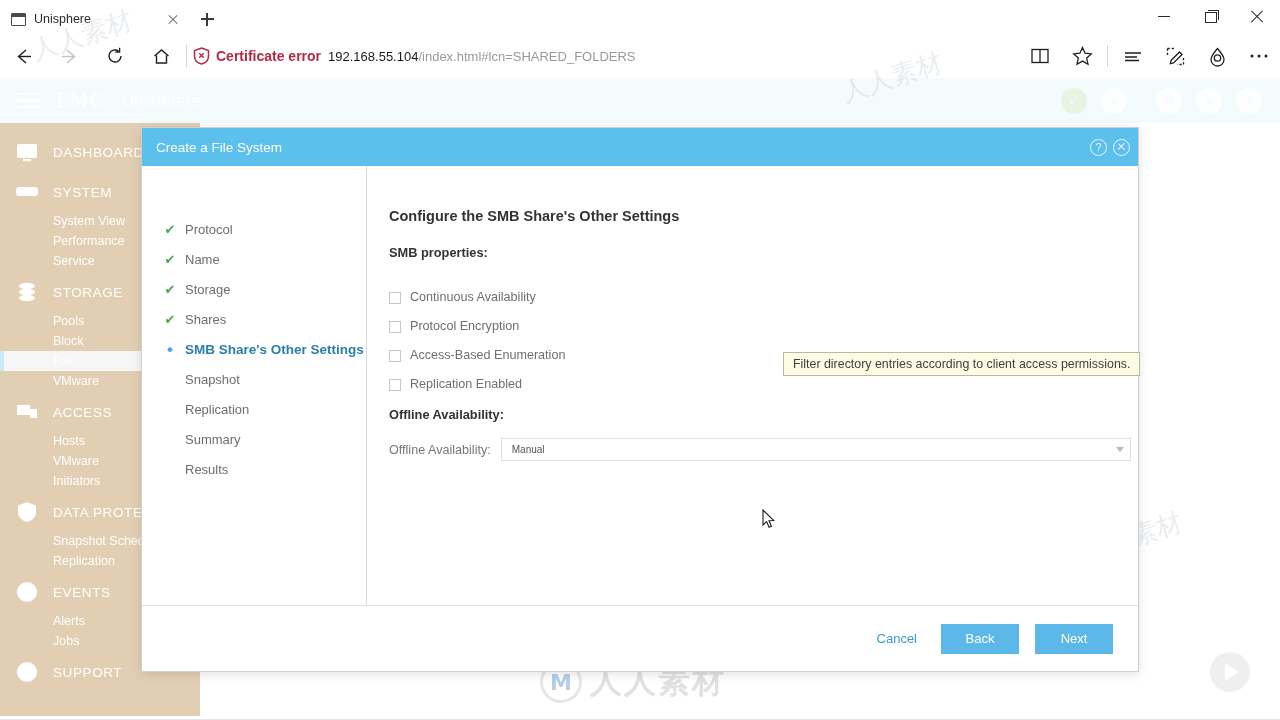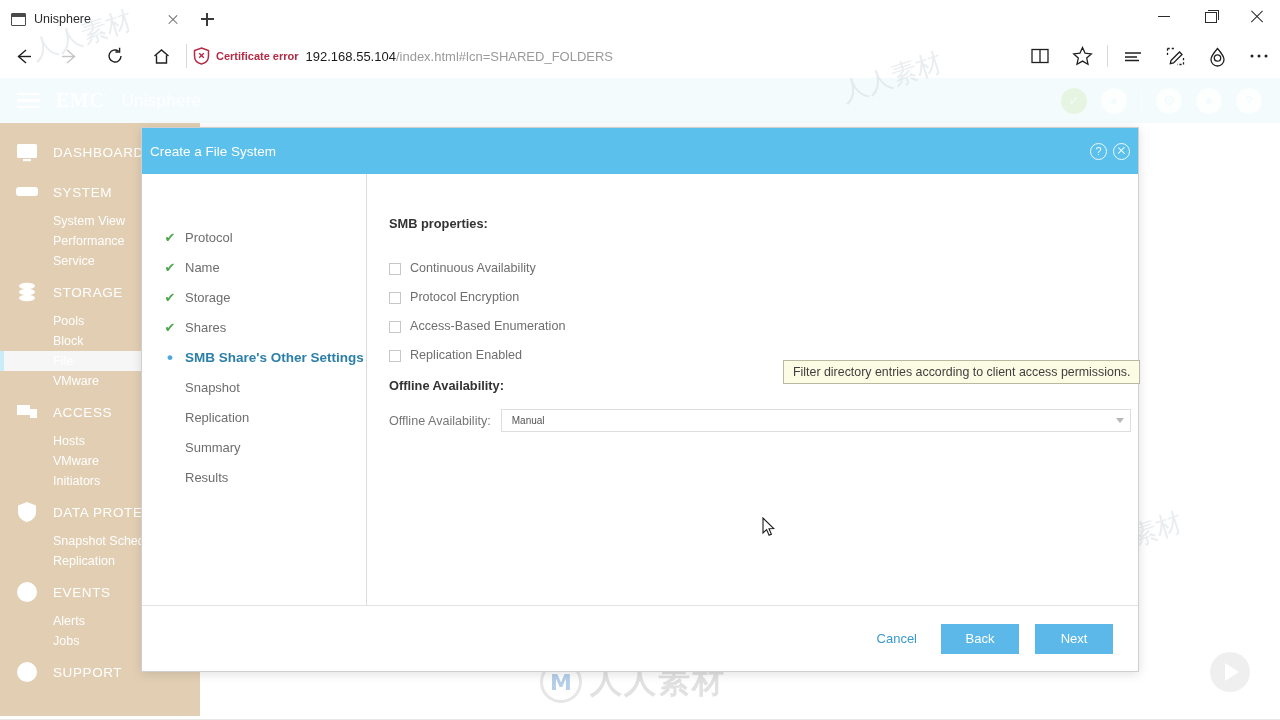--- a/index.html
+++ b/index.html
@@ -102,21 +102,21 @@
   .addr-sep {
     width: 1px; height: 24px; background: #d8d8d8; margin: 0 6px 0 2px;
   }
   .addressbar {
     flex: 1; height: 44px;
     display: flex; align-items: center; gap: 7px;
     font-size: 13px; padding-right: 12px;
   }
   .cert-error {
     display: flex; align-items: center; gap: 6px;
-    color: #b32b45; font-size: 11px; font-weight: bold;
+    color: #b32b45; font-size: 14px; font-weight: bold;
     white-space: nowrap;
   }
   .shield { width: 17px; height: 18px; flex: none; }
   .url { color: #1a1a1a; font-size: 13px; white-space: nowrap; }
   .url .dim { color: #9a9a9a; }
 
   .toolbar-right { display: flex; align-items: center; height: 44px; }
   .tbtn {
     width: 42px; height: 44px;
     display: flex; align-items: center; justify-content: center;
@@ -200,24 +200,24 @@
   .dialog {
     position: absolute;
     left: 141px; top: 127px; width: 998px; height: 545px;
     background: #ffffff;
     border: 1px solid #cfcfcf;
     box-shadow: 0 2px 10px rgba(0,0,0,.12);
     display: flex; flex-direction: column;
     z-index: 40;
   }
   .dlg-title {
-    height: 46px; flex: none;
+    height: 38px; flex: none;
     background: #5bc0eb;
     display: flex; align-items: center;
-    padding: 0 8px 0 8px;
+    padding: 0 8px 0 14px;
     color: #ffffff; font-size: 13.5px;
   }
   .dlg-title-text { flex: 1; }
   .dlg-tbtn {
     width: 17px; height: 17px; border-radius: 50%;
     border: 1.3px solid #ffffff; color: #ffffff;
     display: flex; align-items: center; justify-content: center;
     font-size: 11px; margin-left: 6px; opacity: .9;
     position: relative;
   }
@@ -633,20 +633,21 @@
           <span class="step-mark"></span>
           <span>Summary</span>
         </div>
         <div class="step">
           <span class="step-mark"></span>
           <span>Results</span>
         </div>
       </div>
 
       <div class="panel">
+        <div class="panel-title">Configure the SMB Share's Other Settings</div>
         <div class="section-label">SMB properties:</div>
 
         <div class="cb-row">
           <span class="cbox"></span>
           <span>Continuous Availability</span>
         </div>
         <div class="cb-row">
           <span class="cbox"></span>
           <span>Protocol Encryption</span>
         </div>

